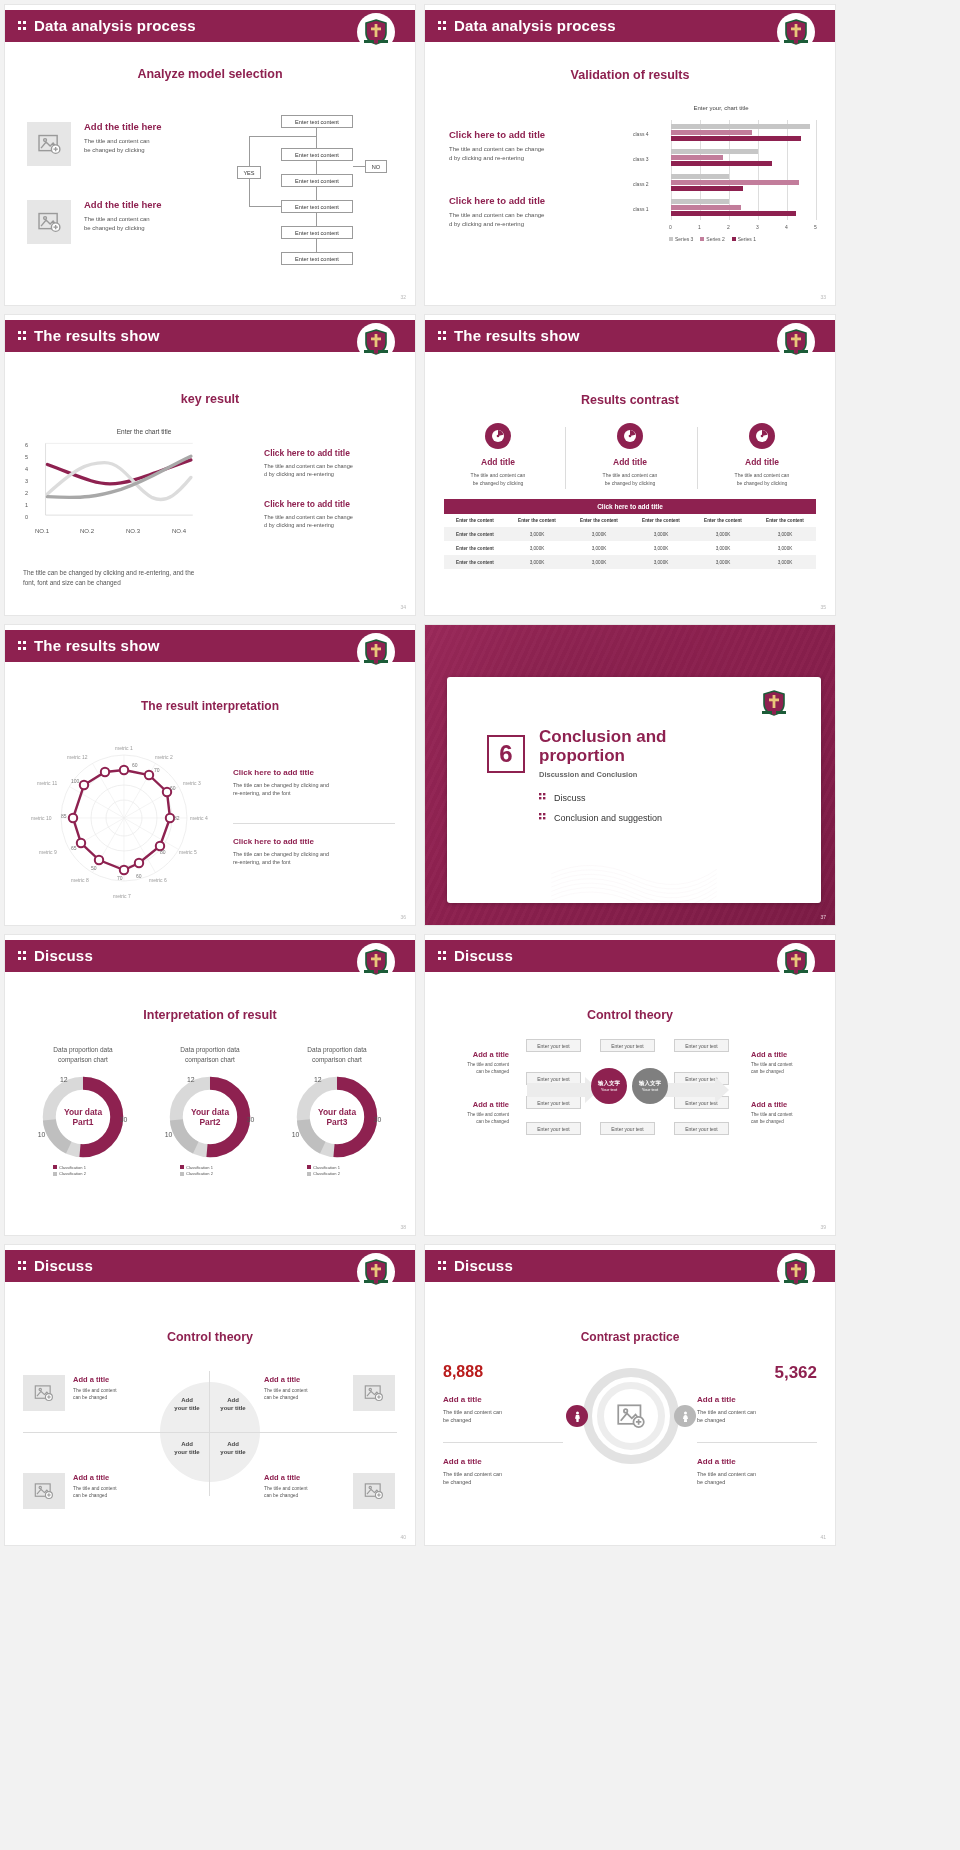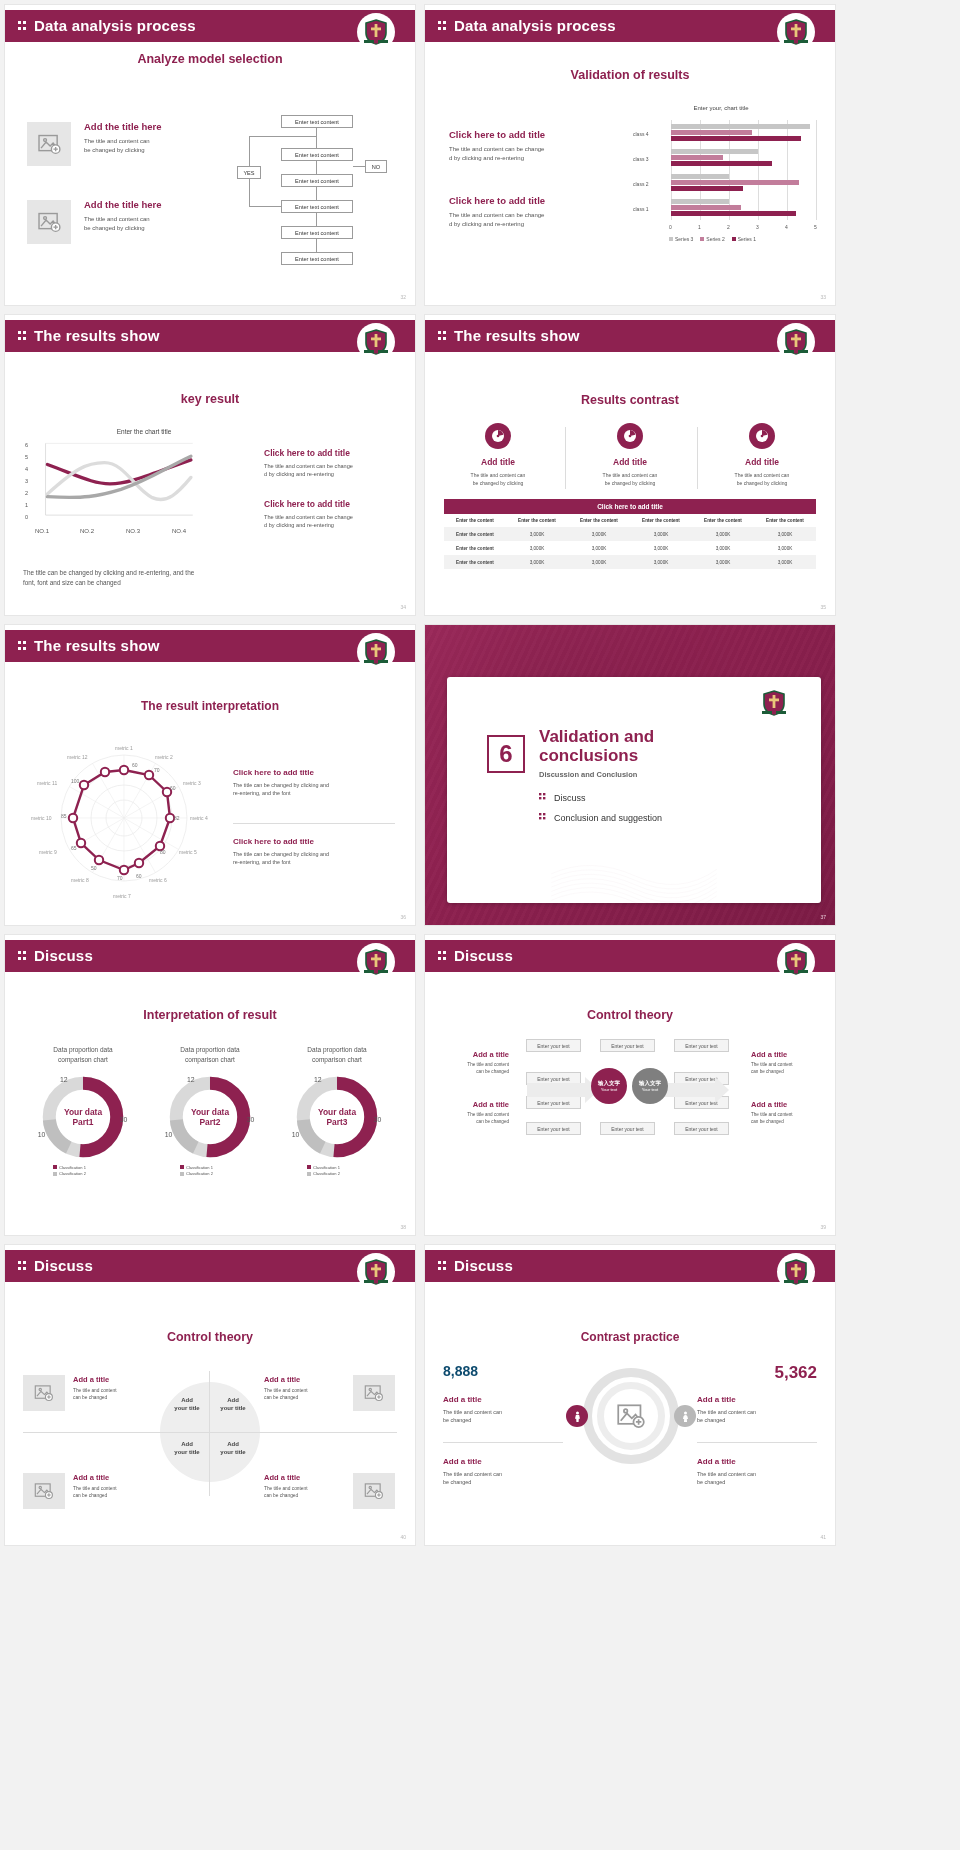--- a/index.html
+++ b/index.html
@@ -104,21 +104,21 @@
     <div class="crest">
       <svg viewBox="0 0 30 30">
           <path d="M15 3 L25 6 V16 C25 22 20 26 15 27 C10 26 5 22 5 16 V6 Z" fill="#8e2150"></path>
           <path d="M15 3 L25 6 V16 C25 22 20 26 15 27 C10 26 5 22 5 16 V6 Z" fill="none" stroke="#1c5c38" stroke-width="1.6"></path>
           <rect x="13.6" y="7" width="2.8" height="13" fill="#e8c87a"></rect>
           <rect x="10" y="10.5" width="10" height="2.8" fill="#e8c87a"></rect>
           <path d="M3 23 h10 v3 H3 z M17 23 h10 v3 H17 z" fill="#1c5c38"></path>
           <rect x="13" y="22.5" width="4" height="4" fill="#8e2150"></rect>
         </svg>
     </div>
-    <div class="stitle" style="top:47px; font-size:12.5px;">Analyze model selection</div>
+    <div class="stitle" style="top:62px; font-size:12.5px;">Analyze model selection</div>
 
     <div class="ph" style="position:absolute;left:22px;top:117px;width:44px;height:44px;">
       <svg viewBox="0 0 24 24" class="imgicon">
           <rect x="2" y="3.5" width="18" height="15"></rect>
           <path d="M4 16 l5-6 4 4 3-3 4 5"></path>
           <circle cx="8" cy="8" r="1.4"></circle>
           <circle cx="18.5" cy="17" r="4.2" fill="#fff"></circle>
           <path d="M18.5 14.8v4.4M16.3 17h4.4"></path>
         </svg>
     </div>
@@ -532,22 +532,22 @@
             <path d="M0 170 Q 90 130 190 175 T 374 160"></path>
           <path d="M0 180 Q 90 140 190 185 T 374 170"></path>
             <path d="M0 190 Q 90 150 190 195 T 374 180"></path>
           <path d="M0 200 Q 90 160 190 205 T 374 190"></path>
             <path d="M0 210 Q 90 170 190 215 T 374 200"></path>
           <path d="M0 220 Q 90 180 190 225 T 374 210"></path>
         </g>
       </svg>
       <div style="position:absolute;left:40px;top:58px;width:38px;height:38px;border:2px solid #8e2150;display:flex;align-items:center;justify-content:center;color:#8e2150;font-size:24px;font-weight:bold;">6</div>
       <div style="position:absolute;left:92px;top:50px;color:#8e2150;font-size:17px;font-weight:bold;line-height:1.12;">
-        <span>Validation and</span><br>
-        <span>conclusions</span>
+        <span>Conclusion and</span><br>
+        <span>proportion</span>
       </div>
       <div style="position:absolute;left:92px;top:93px;color:#666;font-size:7.5px;font-weight:bold;">Discussion and Conclusion</div>
       <div style="position:absolute;left:92px;top:116px;color:#333;font-size:9px;display:flex;align-items:center;gap:7px;">
         <span style="display:inline-block;width:8px;">
           <svg viewBox="0 0 8 8" width="8" height="8">
               <rect x="0" y="0" width="2.4" height="2.4" fill="#8e2150"></rect>
               <rect x="4" y="0" width="2.4" height="2.4" fill="#8e2150"></rect>
               <rect x="0" y="4" width="2.4" height="2.4" fill="#8e2150"></rect>
               <rect x="4" y="4" width="2.4" height="2.4" fill="#8e2150"></rect>
             </svg>
@@ -852,21 +852,21 @@
           <path d="M15 3 L25 6 V16 C25 22 20 26 15 27 C10 26 5 22 5 16 V6 Z" fill="#8e2150"></path>
           <path d="M15 3 L25 6 V16 C25 22 20 26 15 27 C10 26 5 22 5 16 V6 Z" fill="none" stroke="#1c5c38" stroke-width="1.6"></path>
           <rect x="13.6" y="7" width="2.8" height="13" fill="#e8c87a"></rect>
           <rect x="10" y="10.5" width="10" height="2.8" fill="#e8c87a"></rect>
           <path d="M3 23 h10 v3 H3 z M17 23 h10 v3 H17 z" fill="#1c5c38"></path>
           <rect x="13" y="22.5" width="4" height="4" fill="#8e2150"></rect>
         </svg>
     </div>
     <div class="stitle" style="top:85px; font-size:12px;">Contrast practice</div>
 
-    <div style="position:absolute;left:18px;top:118px;color:#0c4a6e;font-size:14px;font-weight:bold;">8,888</div>
+    <div style="position:absolute;left:18px;top:118px;color:#b91c1c;font-size:16px;font-weight:bold;">8,888</div>
     <div style="position:absolute;right:18px;top:118px;color:#8e2150;font-size:17px;font-weight:bold;text-align:right;">5,362</div>
 
     <div style="position:absolute;left:18px;top:150px;width:120px;">
       <div class="h3" style="font-size:8px;">Add a title</div>
       <div class="body" style="font-size:5.4px;margin-top:4px;">The title and content can</div>
       <div class="body" style="font-size:5.4px;">be changed</div>
     </div>
     <div class="divline" style="left:18px;top:197px;width:120px;height:1px;"></div>
     <div style="position:absolute;left:18px;top:212px;width:120px;">
       <div class="h3" style="font-size:8px;">Add a title</div>

